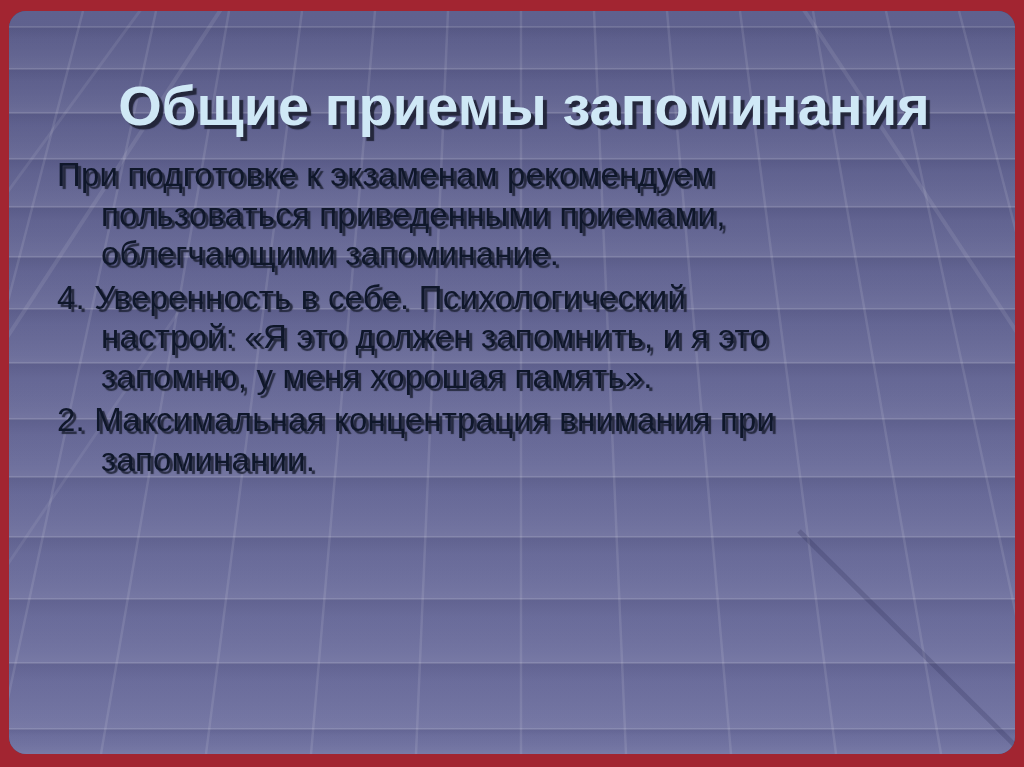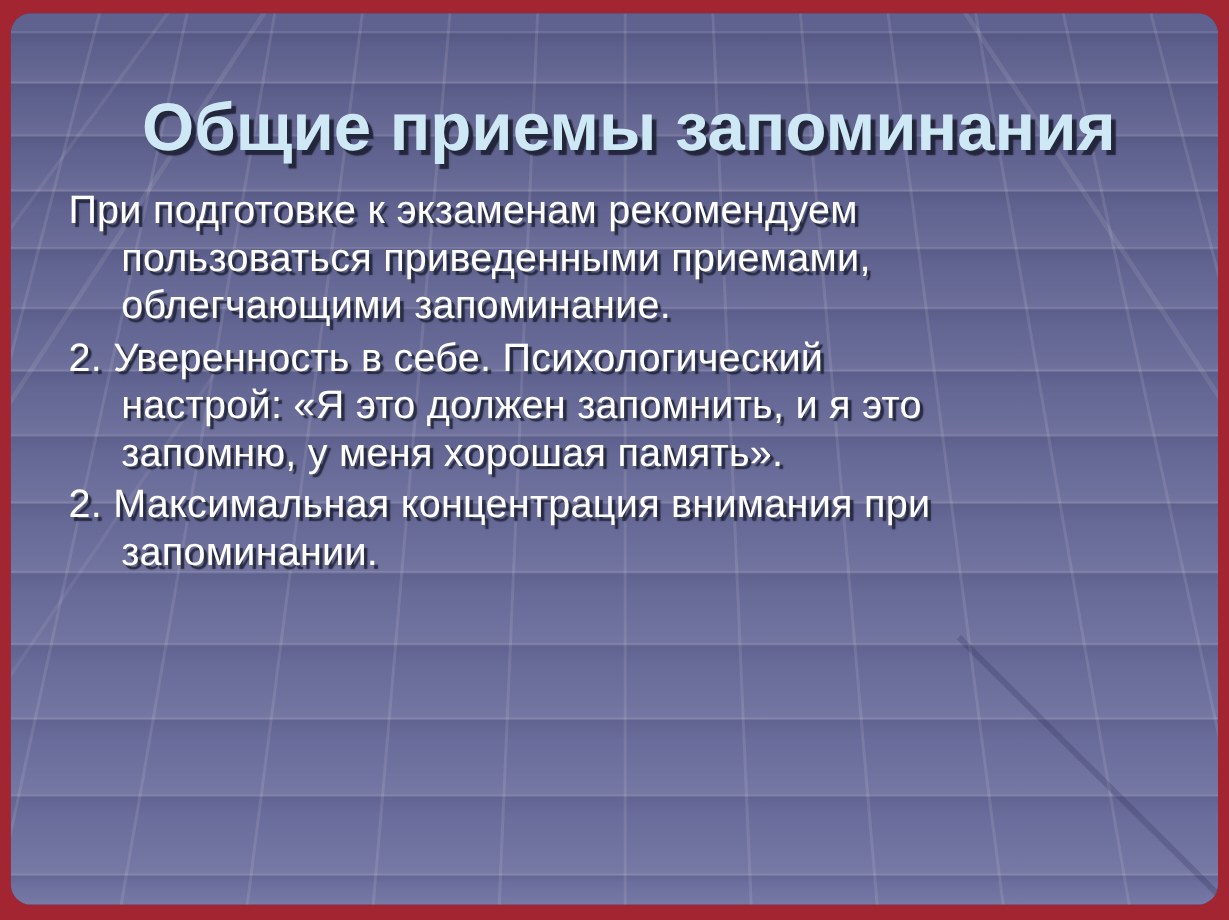--- a/index.html
+++ b/index.html
@@ -37,21 +37,21 @@
   .body-text {
     position: absolute; top: 144px; left: 48px; right: 8px;
   }
   .para {
     margin: 0 0 4px 0;
     padding-left: 44px;
     text-indent: -44px;
     font-size: 33px;
     line-height: 39.5px;
     letter-spacing: 0.2px;
-    color: #ffffff;
+    color: #0f172a;
     text-shadow: 3px 3px 1px rgba(30,34,52,0.88);
     white-space: pre-wrap;
   }
 </style>
 </head>
 <body>
 
 <div class="frame">
   <div class="slide">
 
@@ -128,21 +128,21 @@
         <line x1="790" y1="520" x2="1062" y2="790" stroke="#1c1e46" stroke-opacity="0.20" stroke-width="5"></line>
       </g>
     </svg>
 
     <h1 class="title">Общие приемы запоминания</h1>
 
     <div class="body-text">
       <p class="para">При подготовке к экзаменам рекомендуем
 пользоваться приведенными приемами,
 облегчающими запоминание.</p>
-      <p class="para">2. Уверенность в себе. Психологический
+      <p class="para">4. Уверенность в себе. Психологический
 настрой: «Я это должен запомнить, и я это
 запомню, у меня хорошая память».</p>
       <p class="para">2. Максимальная концентрация внимания при
 запоминании.</p>
     </div>
 
   </div>
 </div>
 
 </body></html>

